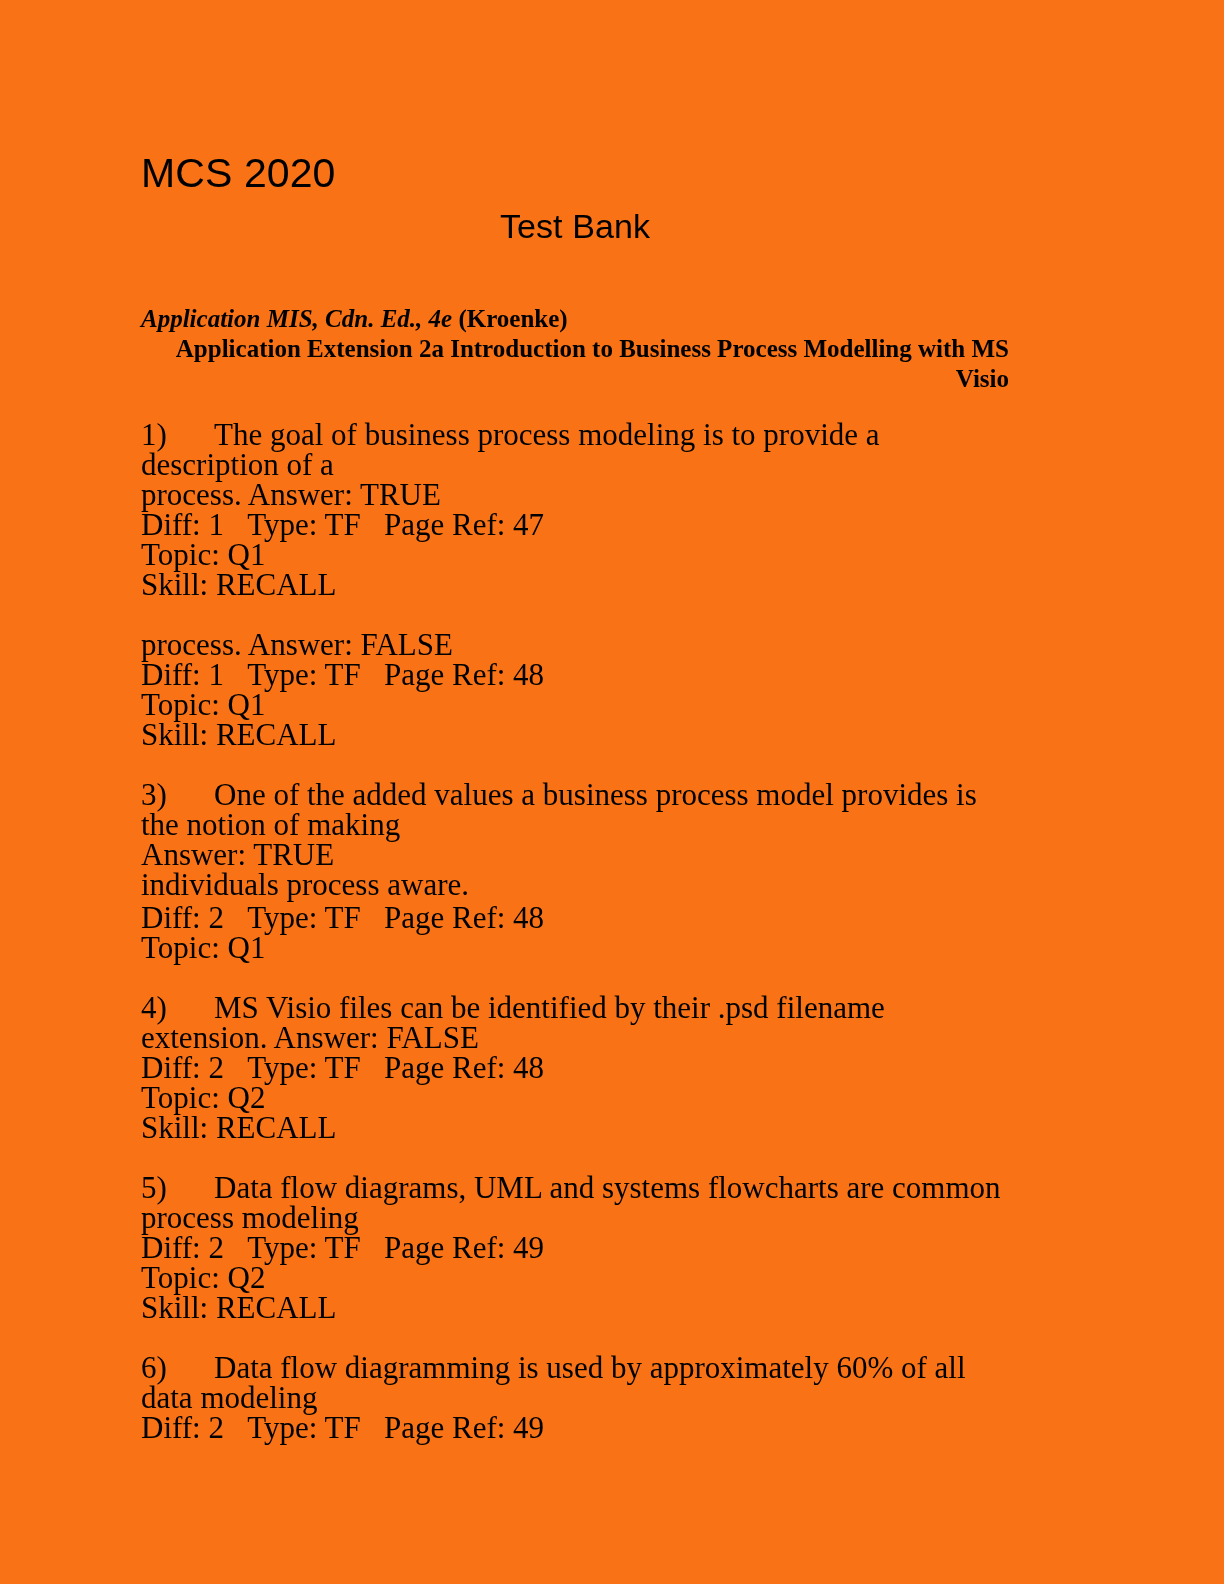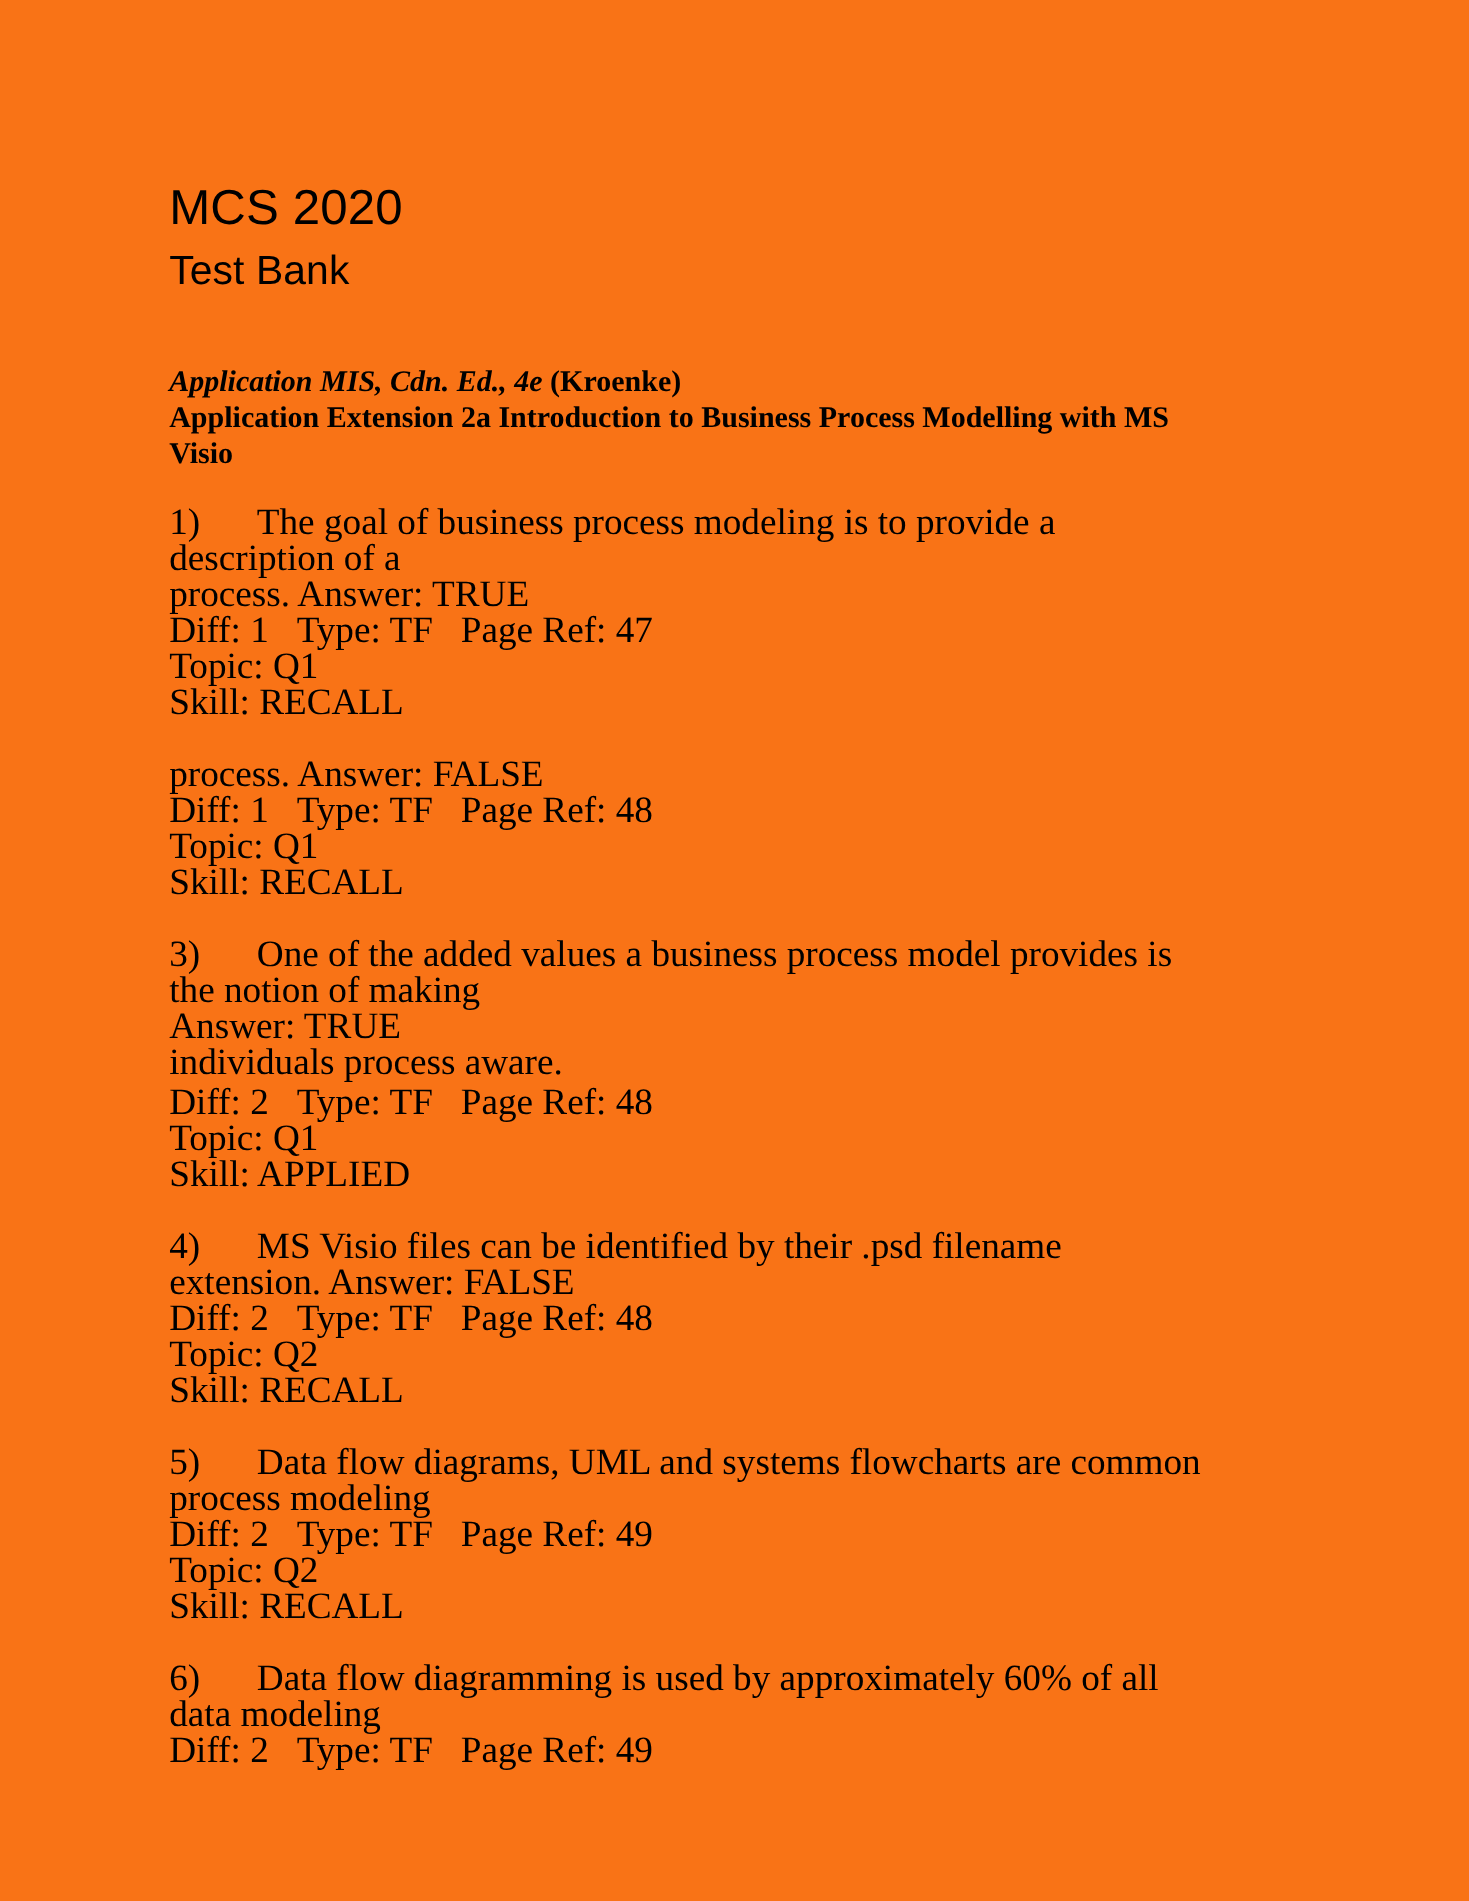--- a/index.html
+++ b/index.html
@@ -37,20 +37,21 @@
   .doc-subtitle {
     font-family: "Liberation Sans", sans-serif;
     font-size: 34px;
     font-weight: 400;
     line-height: 48px;
     color: #000000;
     letter-spacing: 0.1px;
     margin: 0;
     padding-top: 4px;
     white-space: pre;
+    text-align: center;
   }
 
   
   .section-heading {
     font-family: "Liberation Serif", "DejaVu Serif", serif;
     font-size: 25px;
     line-height: 30px;
     color: #000000;
     margin: 0;
     padding-top: 54px;
@@ -60,20 +61,21 @@
     font-style: italic;
   }
   .section-heading .author {
     font-weight: bold;
     font-style: normal;
   }
   .section-heading .chapter {
     font-weight: bold;
     font-style: normal;
     display: block;
+    text-align: right;
   }
 
   
   .questions {
     padding-top: 26px;
   }
   .question {
     font-family: "Liberation Serif", "DejaVu Serif", serif;
     font-size: 31px;
     line-height: 30px;
@@ -134,21 +136,20 @@
         <p class="q-meta">Topic: Q1</p>
         <p class="q-meta">Skill: RECALL</p>
       </div>
 
       <div class="question">
         <p class="q-stem"><span class="q-num">3)</span><span>One of the added values a business process model provides is the notion of making</span></p>
         <p class="q-line">Answer: TRUE</p>
         <p class="q-line">individuals process aware.</p>
         <p class="q-meta spaced">Diff: 2&nbsp;&nbsp;&nbsp;Type: TF&nbsp;&nbsp;&nbsp;Page Ref: 48</p>
         <p class="q-meta">Topic: Q1</p>
-        <p class="q-meta">Skill: APPLIED</p>
       </div>
 
       <div class="question">
         <p class="q-stem"><span class="q-num">4)</span><span>MS Visio files can be identified by their .psd filename</span></p>
         <p class="q-line">extension. Answer: FALSE</p>
         <p class="q-meta">Diff: 2&nbsp;&nbsp;&nbsp;Type: TF&nbsp;&nbsp;&nbsp;Page Ref: 48</p>
         <p class="q-meta">Topic: Q2</p>
         <p class="q-meta">Skill: RECALL</p>
       </div>
 

